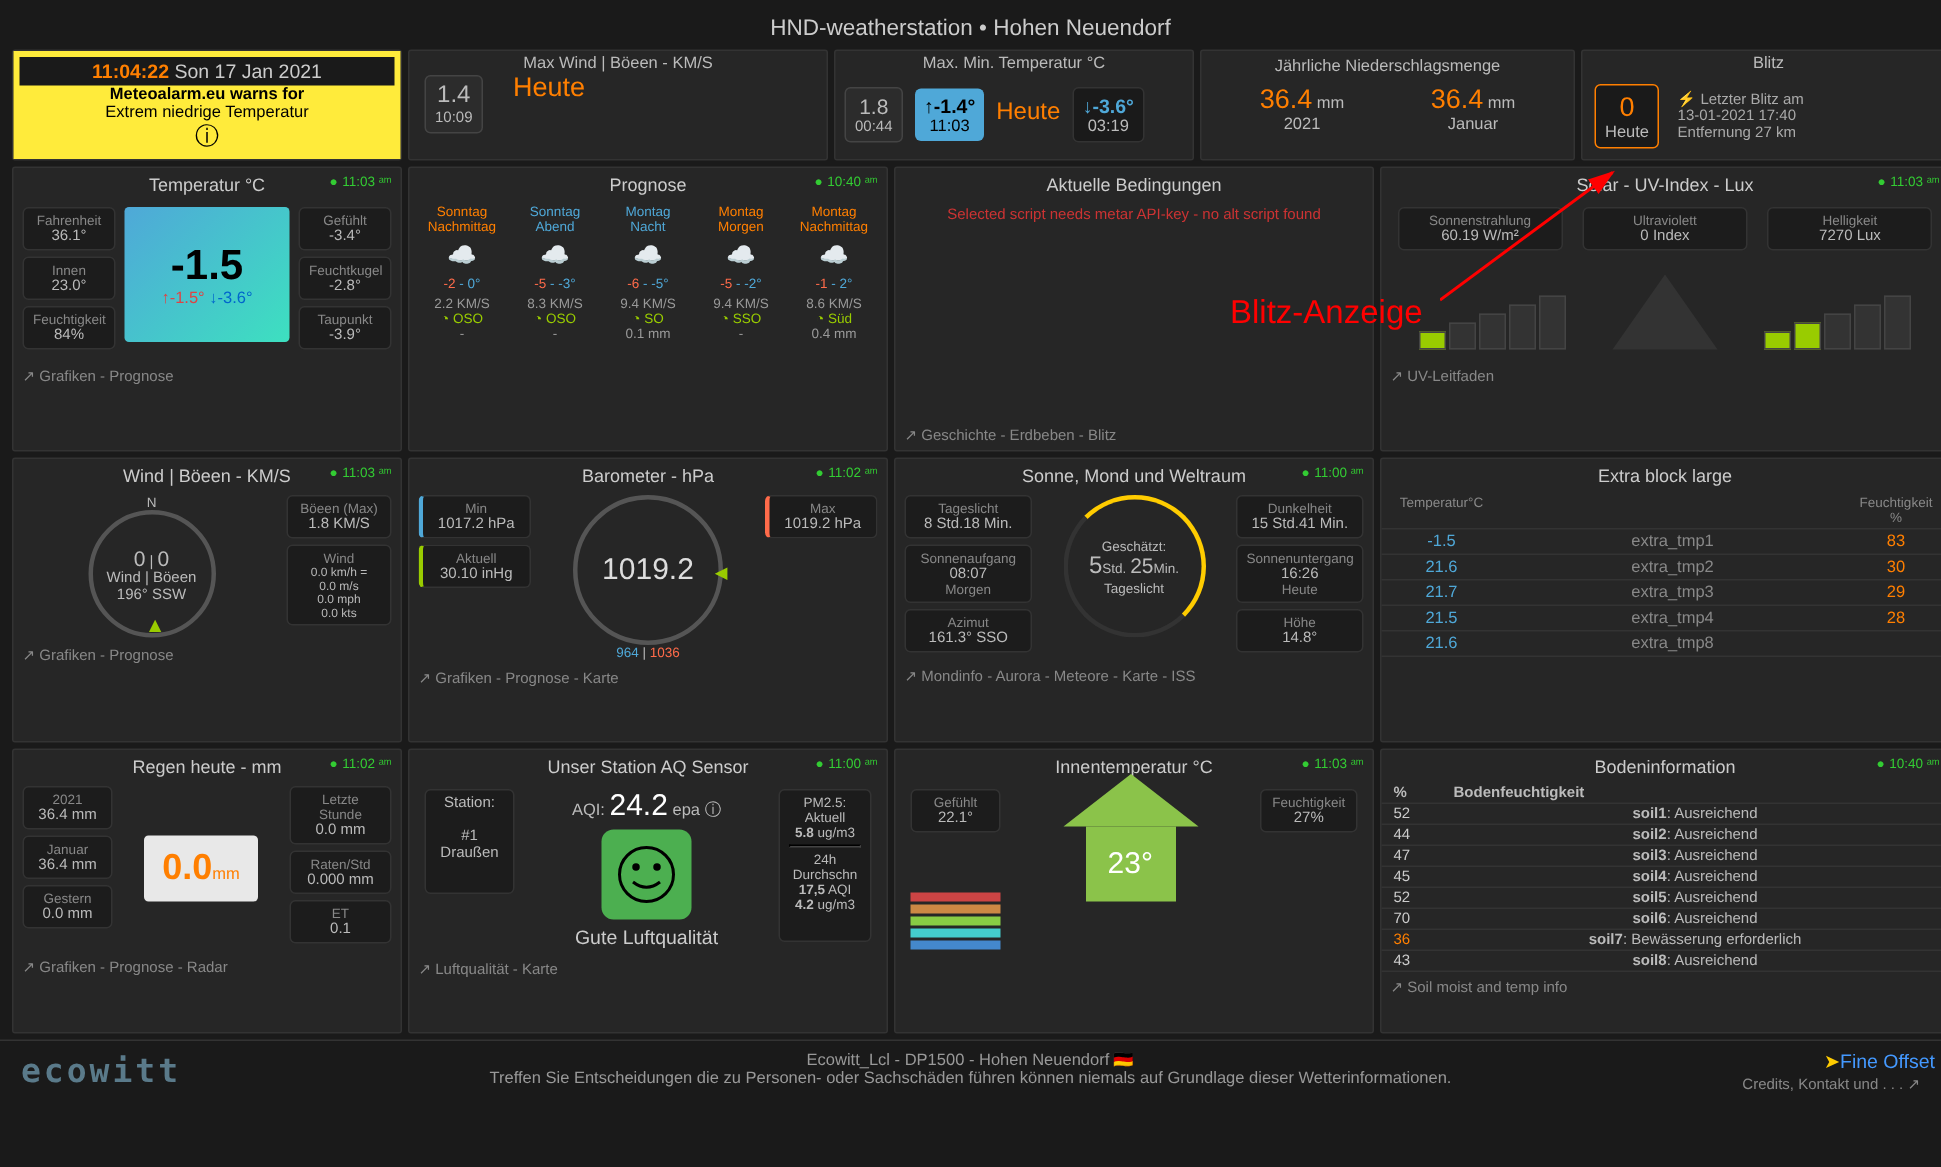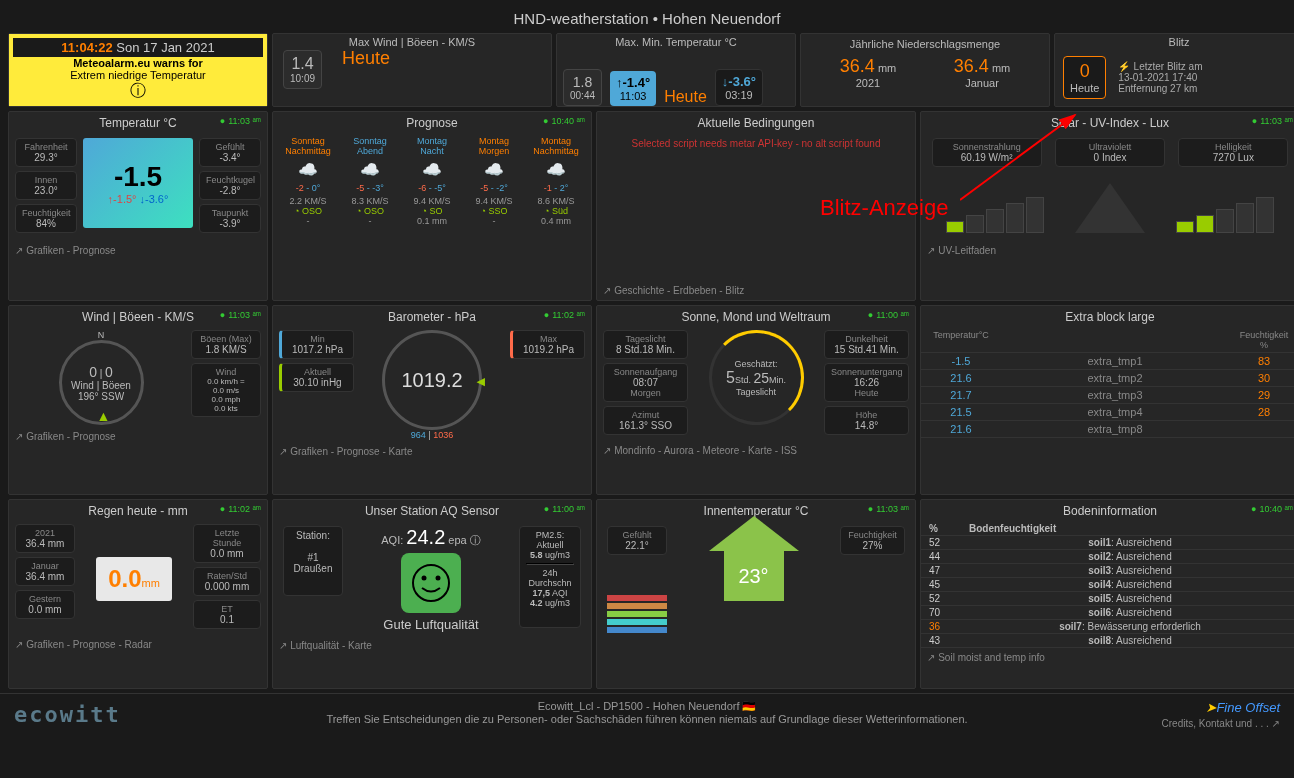--- a/index.html
+++ b/index.html
@@ -64,21 +64,21 @@
     </div>
   </div>
   <div class="card" style="display:flex;align-items:flex-start;padding:4px 10px;gap:20px">
     <div style="position:absolute;top:2px;left:0;right:0;text-align:center;font-size:11px">Max Wind | Böeen - KM/S</div>
     <div class="smallbox" style="margin-top:12px">
         <div style="font-size:16px">1.4</div>
         <div>10:09</div>
       </div>
     <div class="orange" style="margin-top:10px">Heute</div>
   </div>
-  <div class="card" style="display:flex;align-items:flex-end;padding:0 6px;gap:8px">
+  <div class="card" style="display:flex;align-items:center;padding:0 6px;gap:8px">
     <div style="position:absolute;top:2px;left:0;right:0;text-align:center;font-size:11px">Max. Min. Temperatur °C</div>
     <div class="smallbox" style="margin-top:12px">
         <div style="font-size:14px">1.8</div>
         <div>00:44</div>
       </div>
     <div class="blue-box" style="margin-top:12px">
         <div style="font-size:13px;font-weight:bold">↑-1.4°</div>
         <div>11:03</div>
       </div>
     <div class="orange" style="margin-top:10px;font-size:16px">Heute</div>
@@ -120,21 +120,21 @@
 
 <div class="grid">
 
   <div class="card tempcard" style="height:190px">
     <div class="card-title">Temperatur °C</div>
     <span class="ts">11:03 ᵃᵐ</span>
     <div style="display:flex;gap:6px;padding:4px 6px">
       <div style="width:62px">
         <div class="mini">
             <div class="lbl">Fahrenheit</div>
-            <div>29.3°</div>
+            <div>36.1°</div>
           </div>
         <div class="mini">
             <div class="lbl">Innen</div>
             <div>23.0°</div>
           </div>
         <div class="mini">
             <div class="lbl">Feuchtigkeit</div>
             <div>84%</div>
           </div>
       </div>
@@ -542,15 +542,15 @@
         </div>
       </div>
     <div class="links"><span>↗</span> <a>Soil moist and temp info</a></div>
   </div>
 </div>
 
 <div class="footer">
   <div style="position:absolute;left:14px;top:8px;font-size:22px;font-weight:bold;letter-spacing:2px;color:#5a7a8a;font-family:monospace">ecowitt</div>
   <div><span>Ecowitt_Lcl  -  DP1500  -  Hohen Neuendorf</span> <span>🇩🇪</span></div>
   <div>Treffen Sie Entscheidungen die zu Personen- oder Sachschäden führen können niemals auf Grundlage dieser Wetterinformationen.</div>
-  <div style="position:absolute;right:14px;top:6px;color:#49f;font-style:italic;font-size:13px"><span style="color:#fc0">➤</span><span>Fine Offset</span></div>
+  <div style="position:absolute;right:4px;top:6px;color:#49f;font-size:13px"><span style="color:#fc0">➤</span><span>Fine Offset</span></div>
   <div style="position:absolute;right:14px;bottom:2px;font-size:10px"><a style="color:#888">Credits, Kontakt und . . . ↗</a></div>
 </div>
 
 </body></html>

